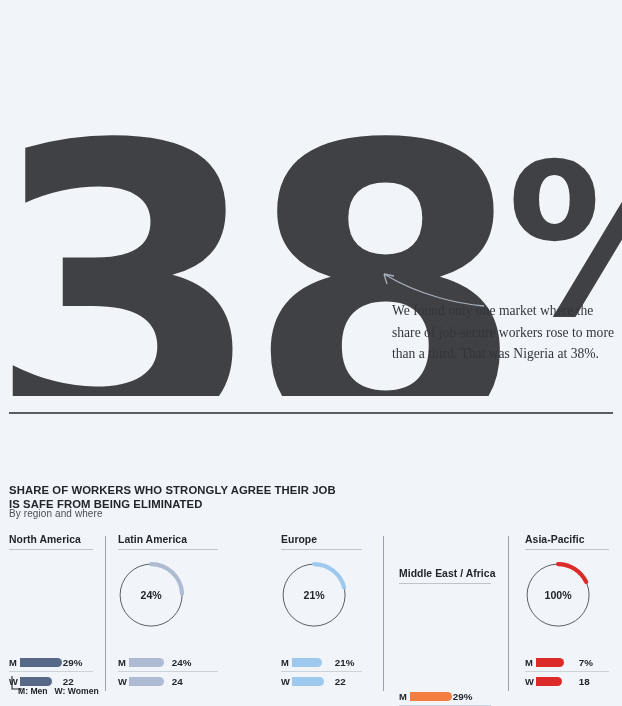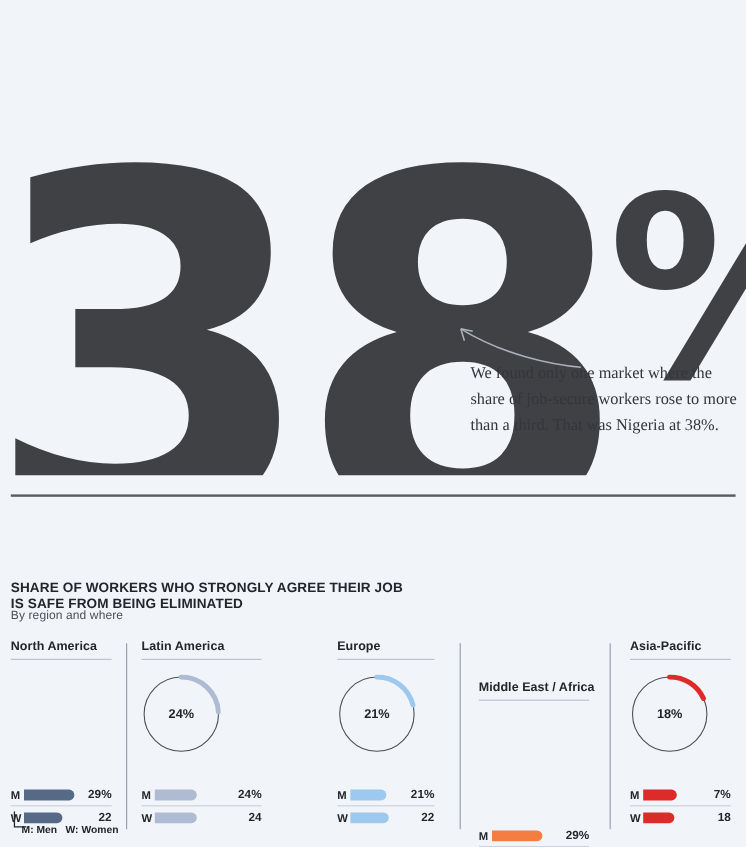--- a/index.html
+++ b/index.html
@@ -88,21 +88,21 @@
 
   .bars { position: absolute; left: 0; bottom: 16px; }
   .bar-row { display: flex; align-items: center; height: 18px; }
   .bar-letter {
     font-size: 9.4px; font-weight: 700; color: #22262c; width: 11px;
     flex: none;
   }
   .bar-track { flex: none; position: relative; height: 9px; }
   .bar-fill { height: 9px; border-radius: 0 4.5px 4.5px 0; }
   .bar-val {
-    flex: none; text-align: right; font-size: 9.8px; font-weight: 700;
+    flex: none; font-size: 9.8px; font-weight: 700;
     color: #22262c;
   }
   .bar-sep { height: 1px; background: #ccd2da; }
 
   
   .vdiv { position: absolute; top: 536px; width: 1px; height: 155px; background: #9aa2ad; }
 
   
   .legend-note {
     position: absolute; left: 18px; top: 686px;
@@ -237,21 +237,21 @@
         </div>
       </div>
       <div class="panel" style="left: 525px; width: 88px; height: 172px;">
         <div class="panel-title">Asia-Pacific</div>
         <div class="panel-rule" style="width: 84px;"></div>
         <div class="donut" style="width: 66.2px;">
           <svg width="66.2" height="66.2" viewBox="0 0 66.2 66.2">
             <circle cx="33.1" cy="33.1" r="31" fill="none" stroke="#4a4f57" stroke-width="0.9"></circle>
             <circle cx="33.1" cy="33.1" r="31" fill="none" stroke="#dc2b28" stroke-width="4.2" stroke-linecap="round" stroke-dasharray="35.06017401406209 194.77874452256717" transform="rotate(-90 33.1 33.1)"></circle>
           </svg>
-          <div class="donut-label">18%</div>
+          <div class="donut-label">100%</div>
         </div>
         <div class="bars" style="width: 88px;">
           <div class="bar-row">
             <span class="bar-letter">M</span>
             <span class="bar-track" style="width: 42.75px;">
               <span class="bar-fill" style="display: block; width: 27.55px; background: rgb(220, 43, 40);"></span>
             </span>
             <span class="bar-val" style="width: 30.25px;">7%</span>
           </div>
           <div class="bar-sep" style="width: 84px;"></div>

